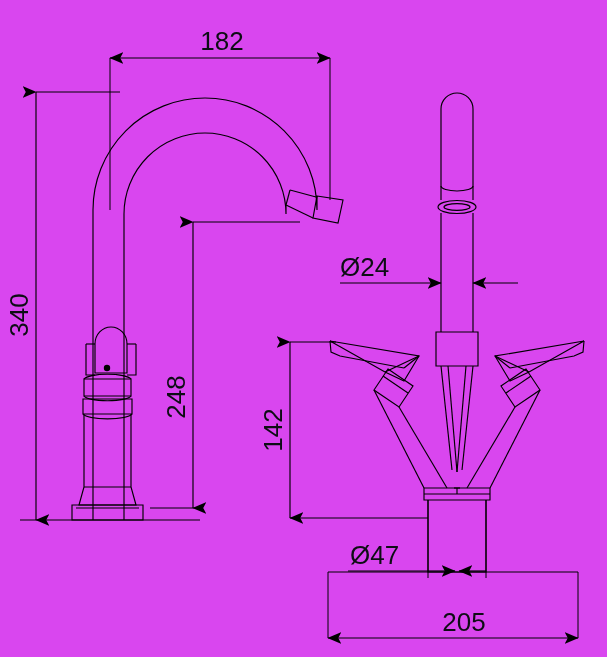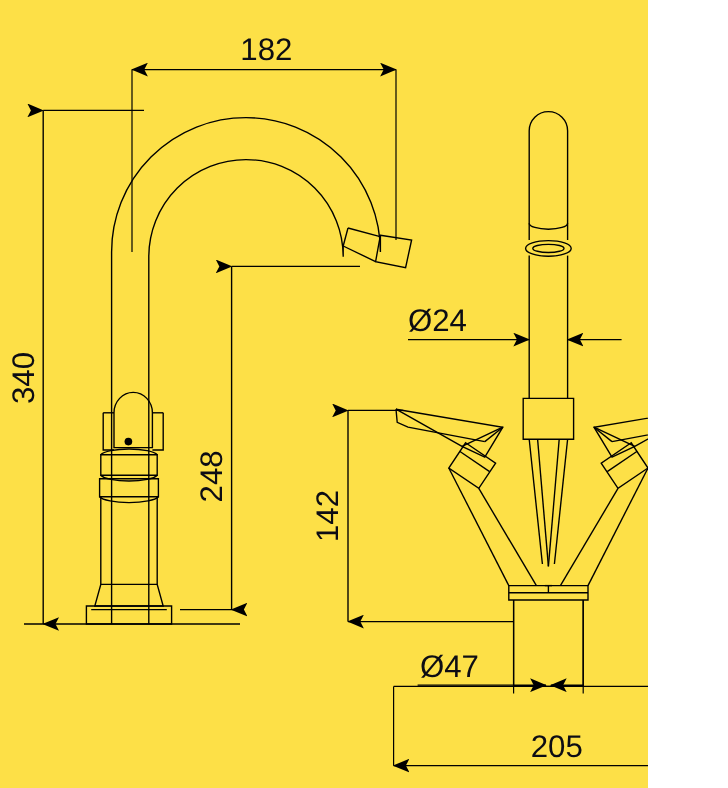--- a/index.html
+++ b/index.html
@@ -5,23 +5,23 @@
   html, body {
     margin: 0;
     padding: 0;
     background: #ffffff;
   }
   body {
     font-family: "Liberation Sans", sans-serif;
   }
   #drawing-root {
     position: relative;
-    width: 540px;
+    width: 607px;
     height: 657px;
-    background: #fde047;
+    background: #d946ef;
     overflow: hidden;
   }
   #drawing-svg {
     position: absolute;
     left: 0;
     top: 0;
     width: 607px;
     height: 657px;
     display: block;
   }

